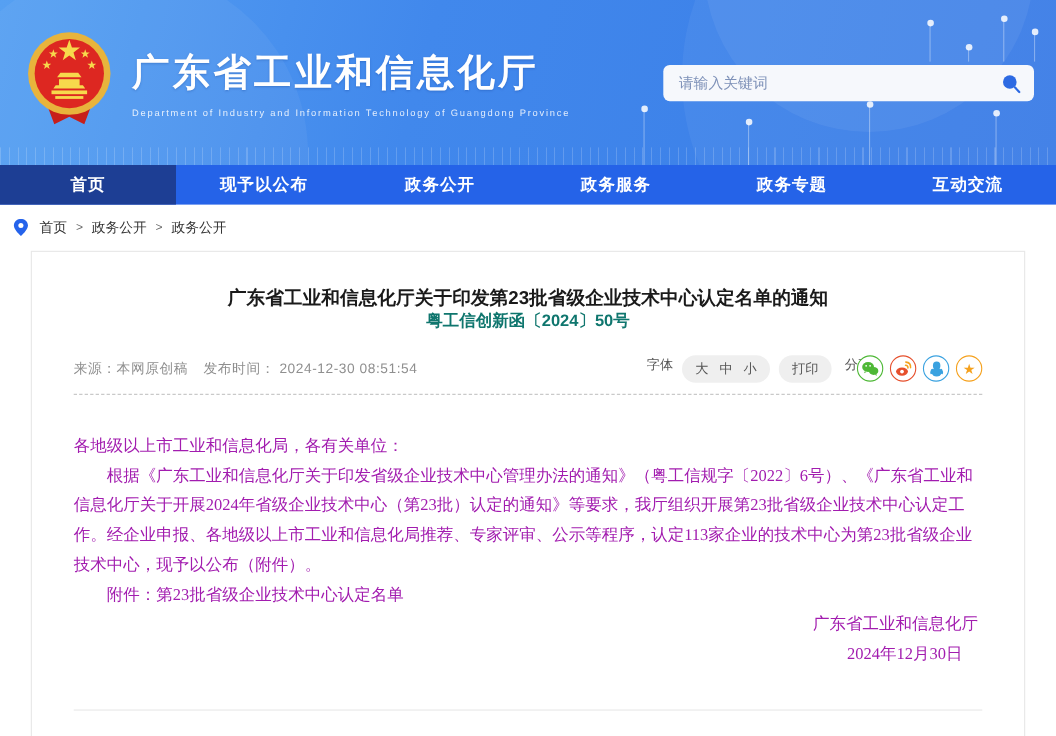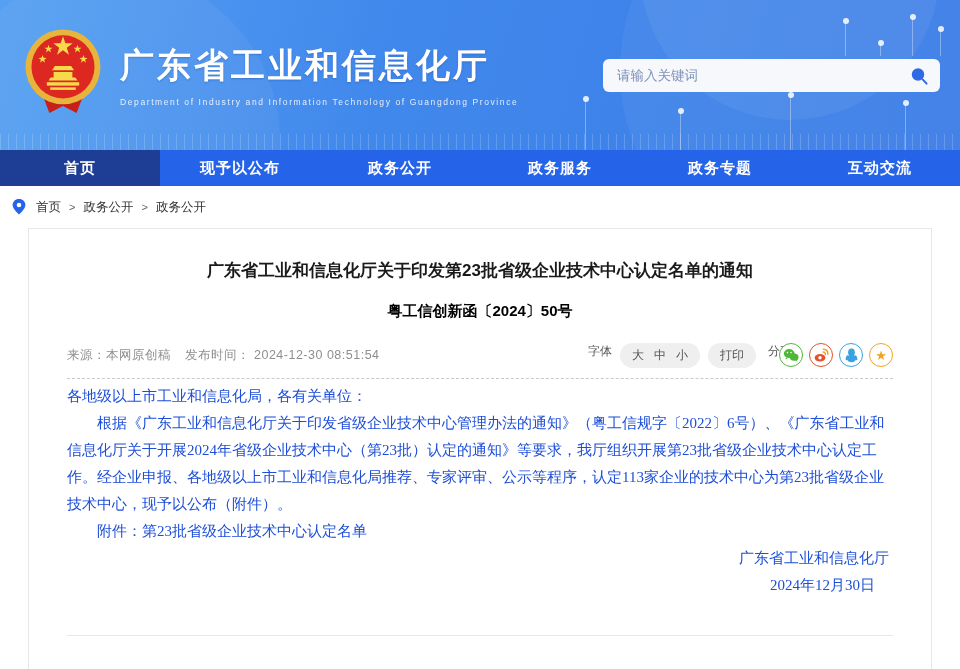--- a/index.html
+++ b/index.html
@@ -46,41 +46,41 @@
 
   
   .breadcrumb{display:flex; align-items:center; height:42px; padding:0 10px; font-size:12.5px; color:#333;}
   .breadcrumb .pin{margin:0 10px 0 2px; display:flex;}
   .breadcrumb a{color:#333; text-decoration:none; cursor:pointer;}
   .breadcrumb .sep{margin:0 8px; color:#666; font-size:11px;}
 
   
   .article-box{margin:0 28px; border:1px solid #e7e7e7; background:#fff; height:540px; padding:0 38px;}
   .article-title{margin-top:30px; text-align:center; font-size:17px; font-weight:bold; color:#1a1a1a;}
-  .doc-number{margin-top:20px; text-align:center; font-size:15px; font-weight:bold; color:#000000;}
+  .doc-number{text-align:center; font-size:15px; font-weight:bold; color:#0f766e;}
 
   .meta-row{margin-top:22px; display:flex; align-items:center; justify-content:space-between;
     padding-bottom:10px; border-bottom:1px dashed #c9c9c9;}
   .meta-left{font-size:12.5px; color:#8f8f8f; letter-spacing:.5px;}
   .meta-left .gap{display:inline-block; width:14px;}
   .meta-right{display:flex; align-items:flex-start; font-size:12px; color:#555;}
   .pill{background:#efefef; border-radius:13px; padding:4px 12px; margin-left:8px; display:flex; gap:10px;}
   .pill span{cursor:pointer;}
   .print-pill{cursor:pointer;}
   .share-label{margin-left:12px; color:#555; position:relative; z-index:1;}
   .share-icons{display:flex; align-items:center; margin-left:-13px; gap:6px; position:relative; z-index:2;}
   .share-icon{width:24px; height:24px; border-radius:50%; background:#fff; display:flex;
     align-items:center; justify-content:center; cursor:pointer;}
   .ic-wechat{border:1.5px solid #4eb836;}
   .ic-weibo{border:1.5px solid #e6502d;}
   .ic-qq{border:1.5px solid #3aa2e0;}
   .ic-qzone{border:1.5px solid #f5a11d; color:#f5a11d; font-size:13px; line-height:1;}
 
   .article-body{font-family:"Liberation Serif","DejaVu Serif",serif; font-size:15px;
-    line-height:27px; color:#1d4ed8; margin-top:4px;}
+    line-height:27px; color:#a21caf; margin-top:34px;}
   .article-body p{margin:0;}
   .article-body p.indent{text-indent:2em;}
   .sign-line{text-align:right; padding-right:4px;}
   .sign-org{margin-top:26px;}
   .sign-date{margin-top:4px; padding-right:18px;}
 
   .att-divider{border-top:1px solid #e8e8e8; margin-top:36px;}
 </style>
 </head>
 <body>

